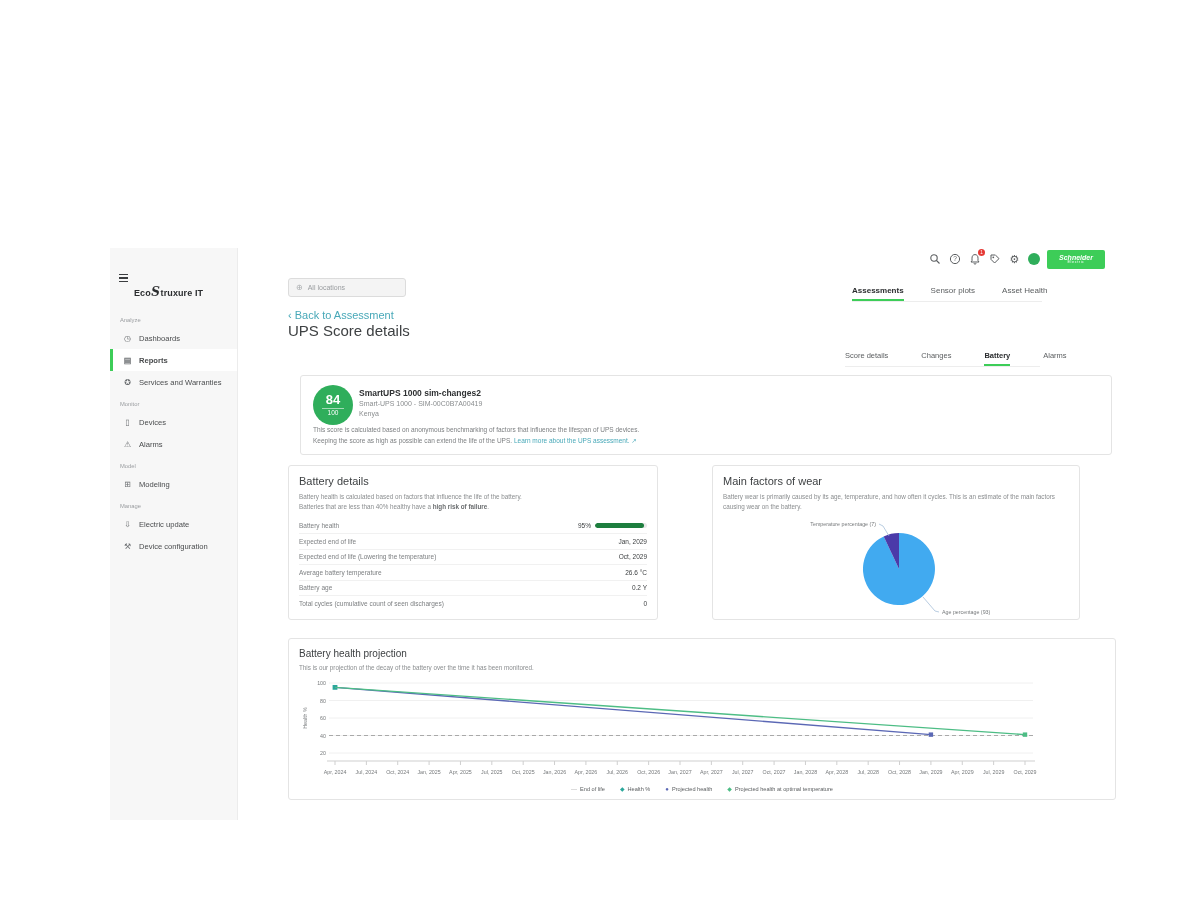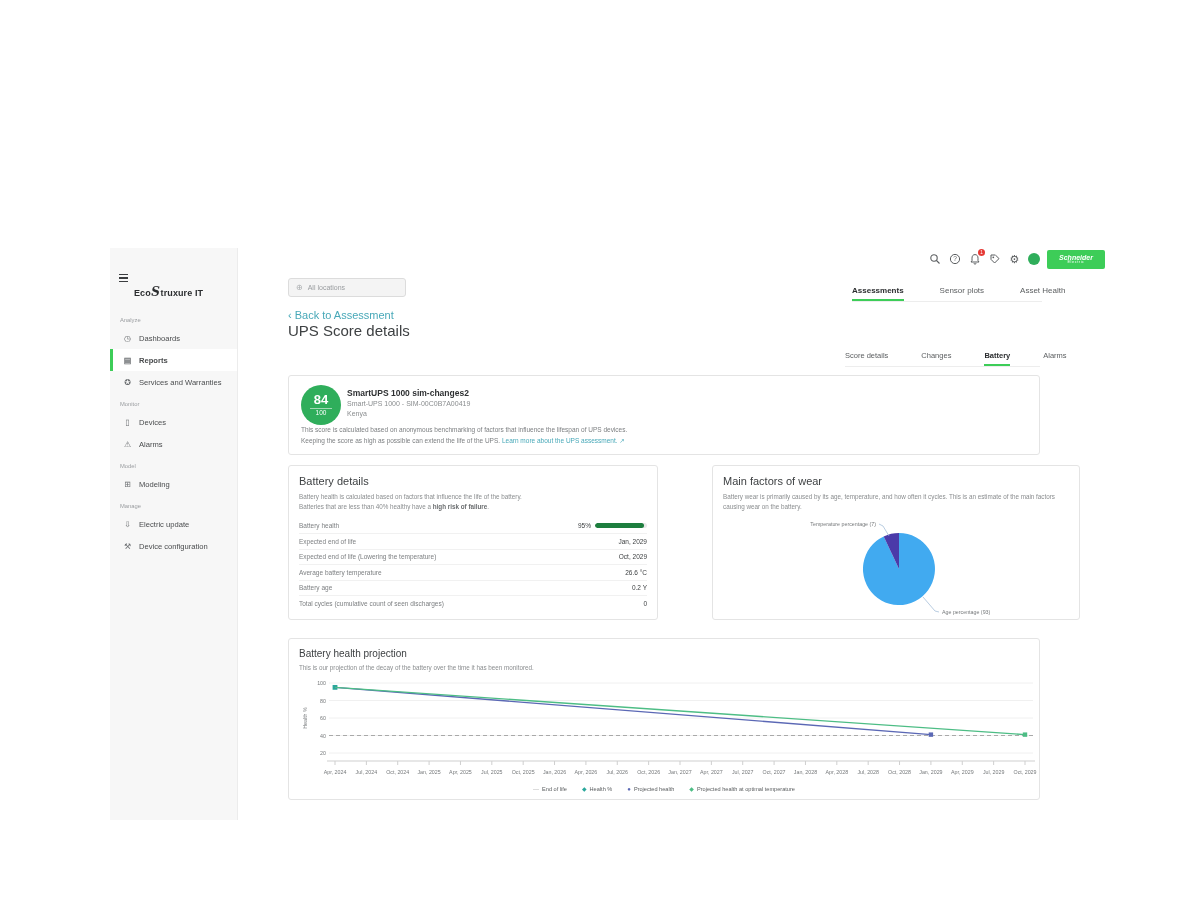--- a/index.html
+++ b/index.html
@@ -25,35 +25,35 @@
   .badge { position:absolute; top:-4px; right:-4px; min-width:7px; height:7px; background:#e53935; color:#fff; border-radius:4px; font-size:4.6px; line-height:7px; text-align:center; padding:0 1px; }
   .gear-glyph { font-size:11px; line-height:1; }
   .avatar { width:12px; height:12px; border-radius:50%; background:#2fae5b; cursor:pointer; }
   .se-logo { width:58px; height:19px; background:#3dcd58; border-radius:2px; color:#fff; display:flex; flex-direction:column; align-items:center; justify-content:center; line-height:1; cursor:pointer; }
   .se-logo .l1 { font-size:7px; font-weight:bold; font-style:italic; }
   .se-logo .l2 { font-size:3.8px; letter-spacing:.6px; }
 
   
   .loc-chip { position:absolute; left:288px; top:278px; width:118px; height:19px; background:#f4f4f4; border:1px solid #dcdcdc; border-radius:3px; display:flex; align-items:center; gap:5px; padding:0 7px; color:#9a9da0; font-size:7px; cursor:pointer; }
   .loc-chip .g { font-size:8px; color:#a9acae; }
-  .tabs { position:absolute; top:286px; display:flex; gap:36px; font-size:8px; color:#5d6062; }
+  .tabs { position:absolute; top:286px; display:flex; gap:27px; font-size:8px; color:#5d6062; }
   .tabs { left:852px; width:190px; }
   .tab { padding-bottom:4px; cursor:pointer; border-bottom:2px solid transparent; white-space:nowrap; }
   .tab.active { color:#2b2d2f; font-weight:bold; border-bottom:2px solid #3dcd58; }
   .back-link { position:absolute; left:288px; top:309px; font-size:11px; color:#47a8b8; cursor:pointer; }
   .page-title { position:absolute; left:288px; top:322px; font-size:15px; font-weight:500; color:#3e4143; }
   .subtabs { position:absolute; left:845px; top:351px; width:195px; display:flex; gap:17px; font-size:7.5px; color:#5d6062; }
 
   
   .panel { position:absolute; background:#fff; border:1px solid #e4e4e4; border-radius:3px; }
   .panel-title { font-size:11px; color:#3e4143; font-weight:500; }
   .panel-desc { font-size:6.3px; color:#8a8d8f; line-height:1.55; }
 
   
-  .score-card { left:288px; top:375px; width:752px; height:80px; padding:19px 10px; }
+  .score-card { left:300px; top:375px; width:812px; height:80px; padding:19px 10px; }
   .score-circle { position:absolute; left:12px; top:9px; width:40px; height:40px; border-radius:50%; background:#2fae5b; color:#fff; display:flex; flex-direction:column; align-items:center; justify-content:center; }
   .score-circle .v { font-size:13px; font-weight:bold; line-height:1; }
   .score-circle hr { width:22px; border:none; border-top:1px solid rgba(255,255,255,.55); margin:1.5px 0; }
   .score-circle .m { font-size:6.5px; line-height:1; }
   .sc-name { position:absolute; left:58px; top:12px; font-size:8.5px; font-weight:bold; color:#2f3133; }
   .sc-serial { position:absolute; left:58px; top:24px; font-size:7px; color:#8a8d8f; }
   .sc-loc { position:absolute; left:58px; top:34px; font-size:7px; color:#8a8d8f; }
   .sc-desc1 { position:absolute; left:12px; top:50px; font-size:6.5px; color:#7c7f81; }
   .sc-desc2 { position:absolute; left:12px; top:61px; font-size:6.5px; color:#7c7f81; }
   .link { color:#47a8b8; cursor:pointer; }
@@ -65,21 +65,21 @@
   .bd-row:last-child { border-bottom:none; }
   .bd-label { color:#7c7f81; }
   .bd-value { color:#3e4143; display:flex; align-items:center; gap:4px; }
   .bar { width:52px; height:5px; background:#e8e8e8; border-radius:3px; overflow:hidden; }
   .bar i { display:block; height:100%; background:#1d7e3e; border-radius:3px; }
 
   
   .wear-panel { left:672px; top:465px; width:368px; height:155px; padding:9px 10px;margin-left:40px; }
 
   
-  .proj-panel { left:288px; top:638px; width:752px; height:162px; padding:9px 10px; }
+  .proj-panel { left:288px; top:638px; width:828px; height:162px; padding:9px 10px; }
   .legend { position:absolute; left:0; right:0; top:147px; display:flex; justify-content:center; gap:15px; font-size:5.6px; color:#5d6062; }
   .legend .li { display:flex; align-items:center; gap:3px; }
   .legend .mk { font-size:6px; line-height:1; }
 
   .chart-text { font-size:5.3px; fill:#76797b; }
 </style>
 </head>
 <body>
 
 <div class="app">

